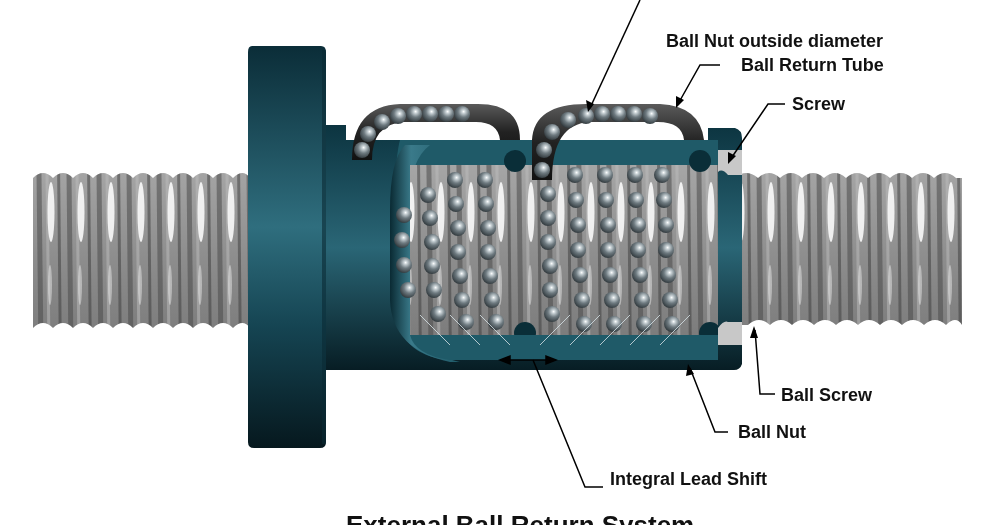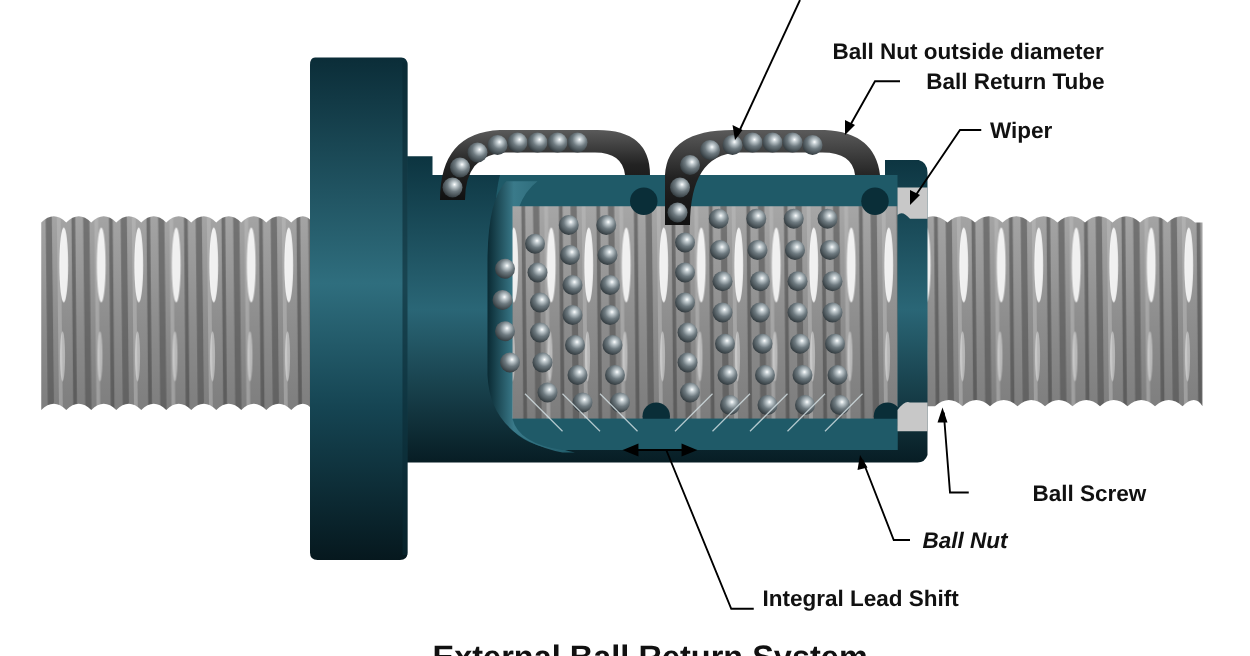--- a/index.html
+++ b/index.html
@@ -213,17 +213,17 @@
     <path d="M588 112 L586 100 L594 104 Z"></path>
     <path d="M676 108 L676 96 L684 100 Z"></path>
     <path d="M728 164 L728 152 L736 156 Z"></path>
     <path d="M754 326 L750 338 L758 338 Z"></path>
     <path d="M688 364 L686 376 L694 374 Z"></path>
   </g>
 </svg>
 
 <div class="label" style="left:666px; top:8px;margin-top:24px;">Ball Nut outside diameter</div>
 <div class="label" style="left:725px; top:56px;margin-left:16px;">Ball Return Tube</div>
-<div class="label" style="left:792px; top:95px;">Wiper</div>
-<div class="label" style="left:781px; top:386px;margin-left:45px;">Ball Screw</div>
-<div class="label" style="left:738px; top:423px;font-style:italic;">Ball Nut</div>
+<div class="label" style="left:792px; top:95px;">Screw</div>
+<div class="label" style="left:781px; top:386px;">Ball Screw</div>
+<div class="label" style="left:738px; top:423px;">Ball Nut</div>
 <div class="label" style="left:610px; top:470px;">Integral Lead Shift</div>
 <div class="title" style="left:346px; top:512px;">External Ball Return System</div>
 
 </body></html>

